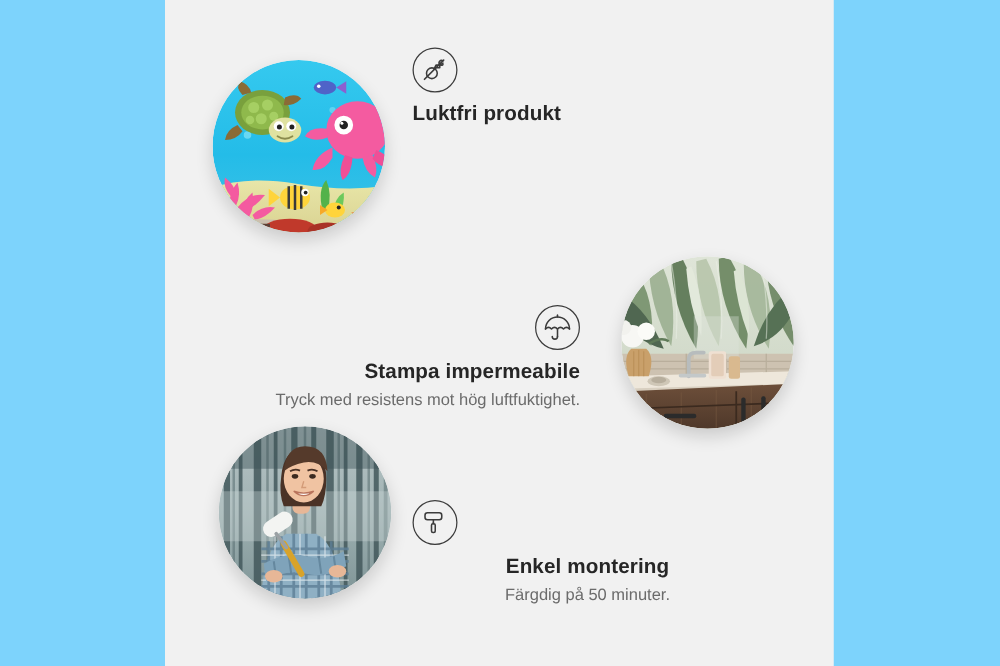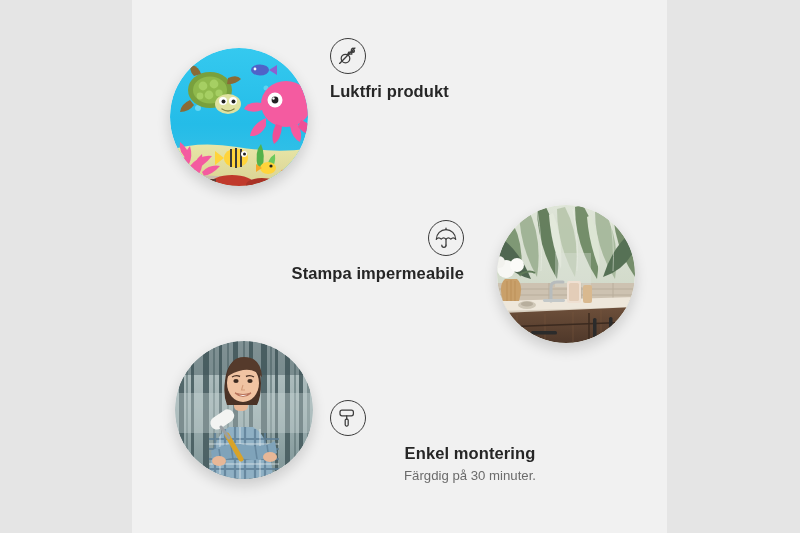--- a/index.html
+++ b/index.html
@@ -12,21 +12,21 @@
     height: 533px;
     background: #ffffff;
     font-family: "Liberation Sans", sans-serif;
     overflow: hidden;
   }
 
   #page {
     position: relative;
     width: 800px;
     height: 533px;
-    background: #e5e5e5;
+    background: #7dd3fc;
   }
 
   
   .panel {
     position: absolute;
     left: 132px;
     top: 0;
     width: 535px;
     height: 533px;
     background: #f1f1f1;
@@ -73,21 +73,21 @@
     color: #6b6b6b;
     line-height: 1.45;
     margin: 0;
   }
 
   
   #feature-odourless { left: 330px; top: 38px; width: 296px; text-align: left; }
   #feature-odourless .icon-wrap { display: block; }
 
   
-  #feature-waterproof { left: 196px; top: 220px; width: 268px; text-align: right; }
+  #feature-waterproof { left: 196px; top: 244px; width: 268px; text-align: right; }
   #feature-waterproof .icon-wrap { display: flex; justify-content: flex-end; }
 
   
   #feature-assembly { left: 330px; top: 400px; width: 280px; text-align: center; }
   #feature-assembly .icon-wrap { display: block; }
 
 </style>
 </head>
 <body>
 
@@ -396,34 +396,35 @@
 
           <path d="M12 13.2 L12 19.2"></path>
 
           <path d="M12 19.2 a2.1 2.1 0 0 1 -4.2 0"></path>
 
           <path d="M12 3.6 L12 2.1"></path>
         </svg>
       </div>
     </div>
     <div class="feat-title">Stampa impermeabile</div>
+    <div class="feat-desc">Tryck med resistens mot hög luftfuktighet.</div>
   </div>
 
   <div class="feature" id="feature-assembly">
     <div class="icon-wrap">
       <div class="icon-circle">
         <svg width="24" height="24" viewBox="0 0 24 24" fill="none" stroke="#3c3c3c" stroke-width="1.25" stroke-linecap="round" stroke-linejoin="round">
 
           <rect x="4.0" y="4.2" width="13.4" height="5.6" rx="2.0"></rect>
 
           <path d="M10.7 9.8 L10.7 12.2"></path>
 
           <path d="M10.7 12.2 L10.7 13.0"></path>
 
           <rect x="9.2" y="13.0" width="3.0" height="7.0" rx="1.2"></rect>
         </svg>
       </div>
     </div>
     <div class="feat-title">Enkel montering</div>
-    <div class="feat-desc">Färgdig på 30 minuter.</div>
+    <div class="feat-desc">Färgdig på 50 minuter.</div>
   </div>
 
 </div>
 
 </body></html>

